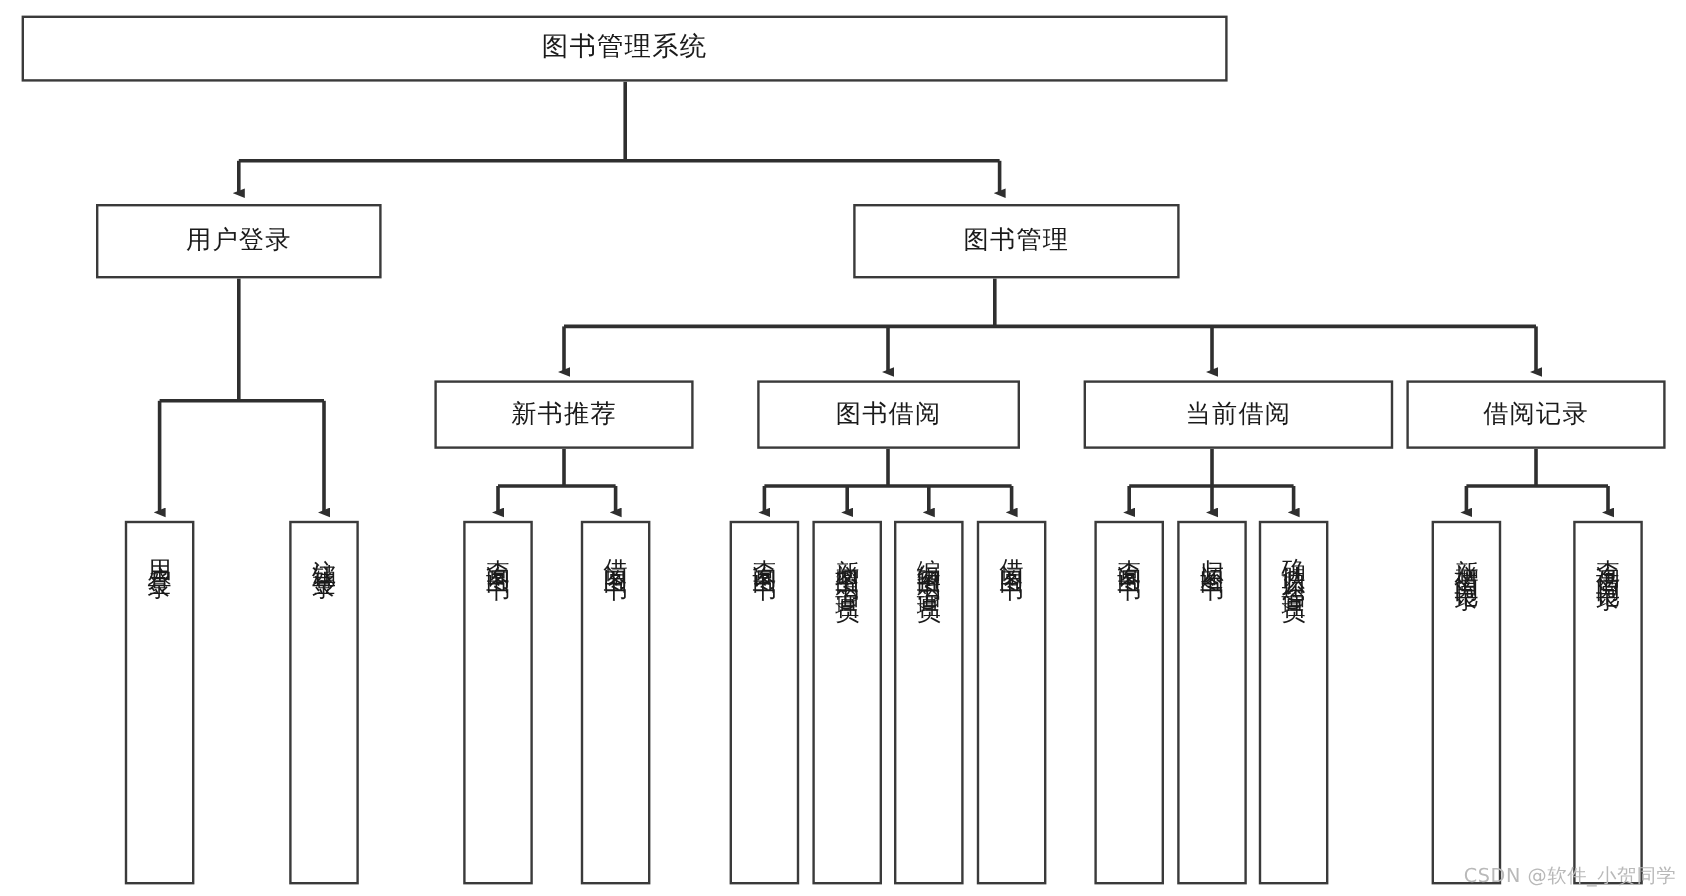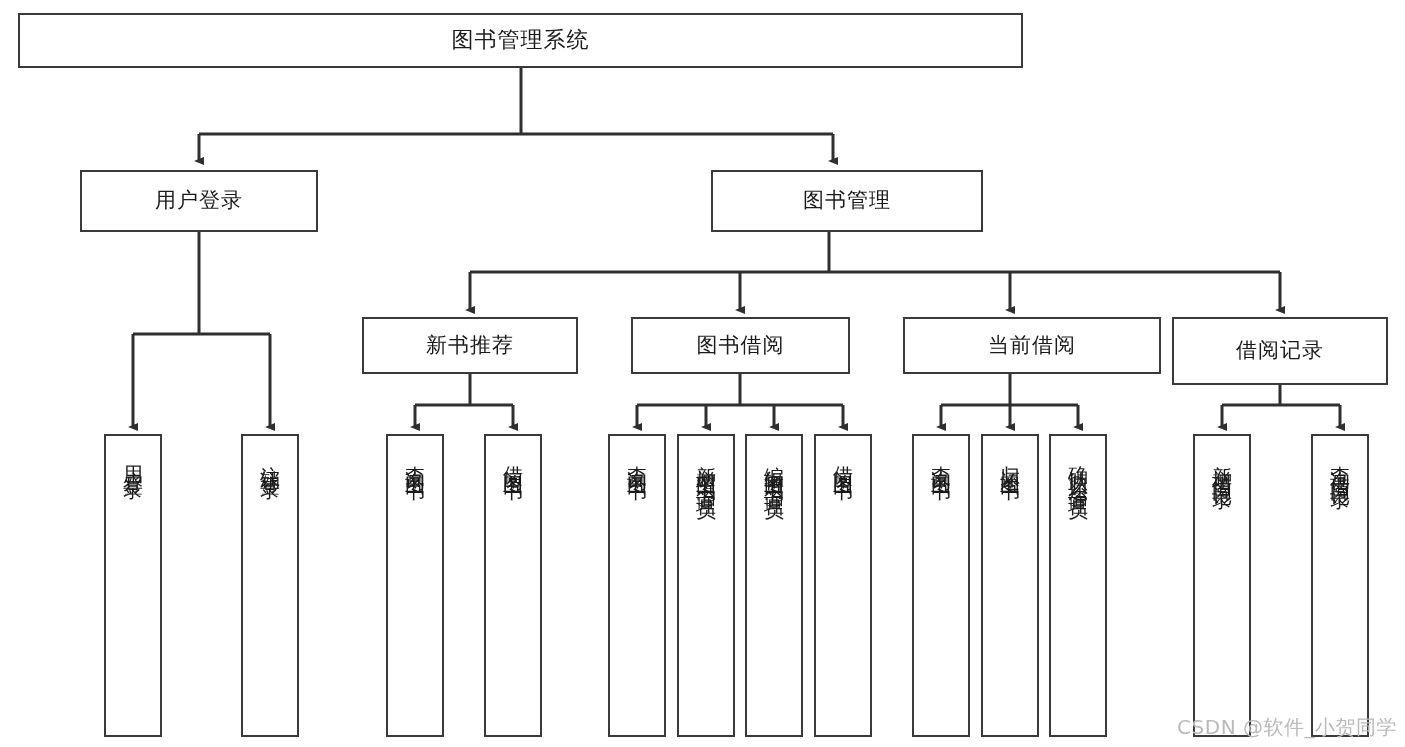--- a/index.html
+++ b/index.html
@@ -58,21 +58,21 @@
     white-space: nowrap;
     display: block;
   }
   .node.root {
     font-size: 22px;
   }
   .watermark {
     position: absolute;
     right: 8px;
     bottom: 6px;
-    font-size: 20px;
+    font-size: 16px;
     color: #b9b9b9;
     letter-spacing: 0.5px;
     white-space: nowrap;
     user-select: none;
   }
 </style>
 </head>
 <body>
 
 <div id="canvas">
@@ -143,21 +143,21 @@
 
   <div class="node h" style="left:631px;  top:317px; width:219px; height:57px;">
     <span>图书借阅</span>
   </div>
   <div class="node h" style="left:362px;  top:317px; width:216px; height:57px;">
     <span>新书推荐</span>
   </div>
   <div class="node h" style="left:903px;  top:317px; width:258px; height:57px;">
     <span>当前借阅</span>
   </div>
-  <div class="node h" style="left:1172px; top:317px; width:216px; height:68px;">
+  <div class="node h" style="left:1172px; top:317px; width:216px; height:57px;">
     <span>借阅记录</span>
   </div>
 
   <div class="node v" style="left:104px; top:434px; width:58px; height:303px;">
     <span class="vtext">用户登录</span>
   </div>
   <div class="node v" style="left:241px; top:434px; width:58px; height:303px;">
     <span class="vtext">注销登录</span>
   </div>
 

